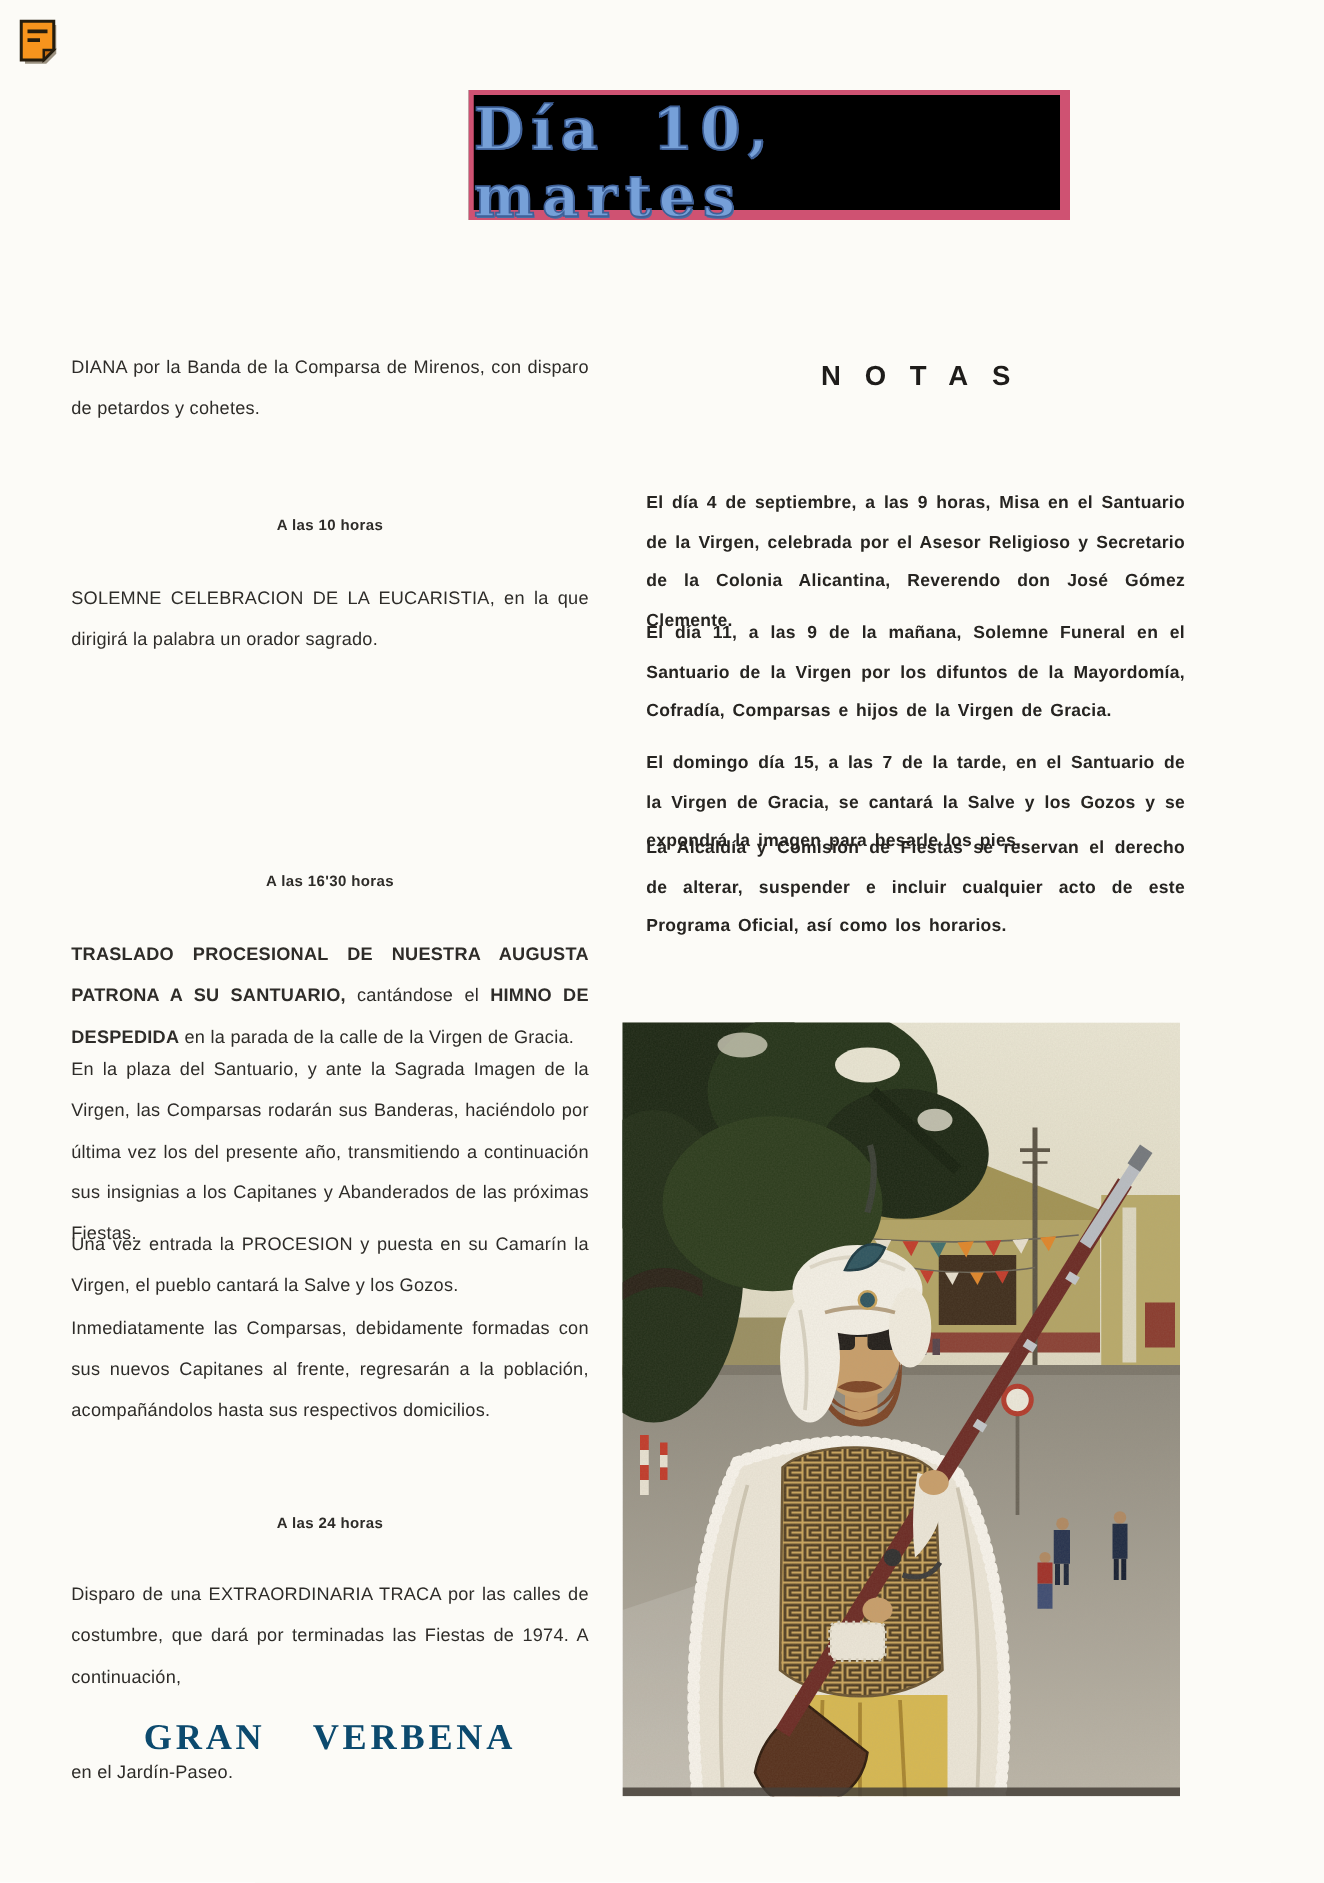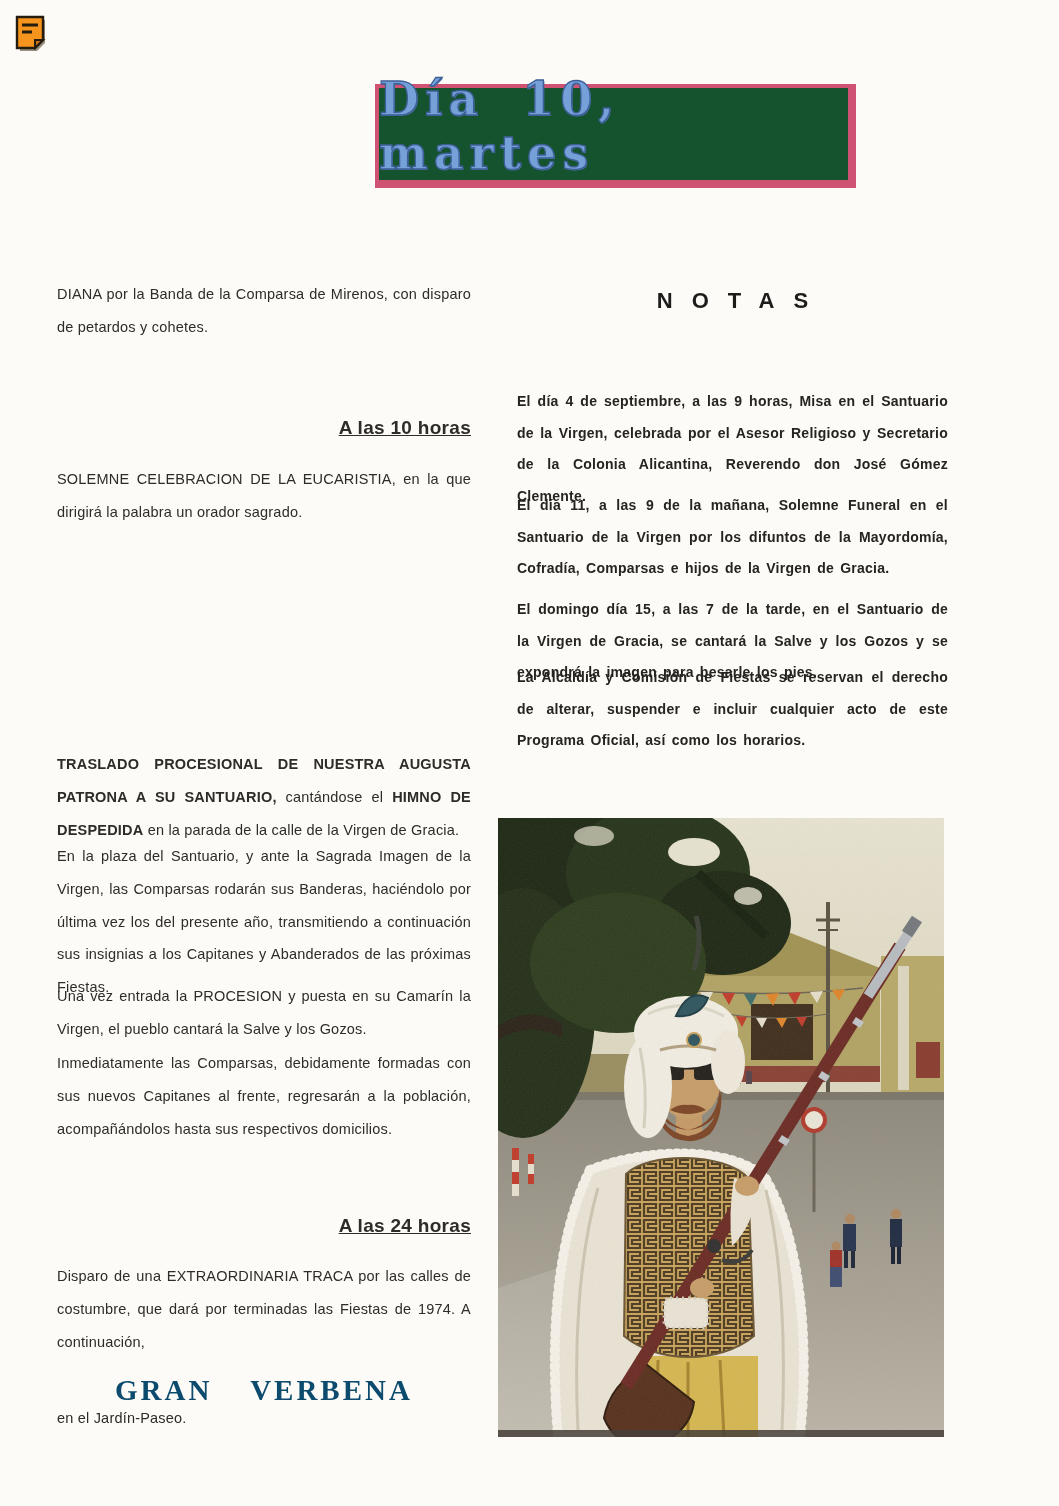--- a/index.html
+++ b/index.html
@@ -4,34 +4,34 @@
 <style>
   * { margin:0; padding:0; box-sizing:border-box; }
   html,body { background:#ffffff; }
   .page {
     position:relative; width:1059px; height:1506px;
     background:#fcfbf7; overflow:hidden;
     font-family:"Liberation Sans", sans-serif; color:#2e2c29;
   }
   .note-icon { position:absolute; left:12px; top:13px; width:38px; height:40px; cursor:pointer; }
   .title-box {
-    position:absolute; left:375px; top:84px; width:481px; height:104px;
-    background:#14532d;
+    position:absolute; left:375px; top:72px; width:481px; height:104px;
+    background:#000000;
     border:4px solid #cf5272; border-right-width:8px; border-bottom-width:8px;
-    display:flex; align-items:flex-end; justify-content:center;
+    display:flex; align-items:flex-start; justify-content:center;
   }
   .title-text {
     font-family:"DejaVu Serif", serif; font-weight:bold;
     font-size:46px; letter-spacing:6px; word-spacing:16px;
     color:#76a0d8; -webkit-text-stroke:1.3px #3e6098;
     text-shadow:1px 1px 0 #4a6ca3;
   }
   .blk { position:absolute; left:57px; width:414px; text-align:justify;
          font-size:14.5px; line-height:2.26; letter-spacing:.2px; }
-  .heading { font-weight:bold; font-size:19px; letter-spacing:.3px; text-align:right;text-decoration:underline; }
+  .heading { font-weight:bold; font-size:12px; letter-spacing:.3px; text-align:center; }
   .rblk { position:absolute; left:517px; width:431px; text-align:justify;
           font-weight:bold; font-size:14px; line-height:2.26; letter-spacing:.25px;
           word-spacing:2px; color:#262421; }
   .notas { text-align:center; font-size:22px; letter-spacing:19px; padding-left:19px;
            font-weight:bold; color:#1e1c1a; }
   .verbena { text-align:center; font-family:"Liberation Serif", serif; font-weight:bold;
              font-size:29px; letter-spacing:3px; word-spacing:28px; color:#0c4a6e; }
   .photo { position:absolute; left:498px; top:818px; width:446px; height:619px; }
   .photo svg { display:block; width:100%; height:100%; }
 </style>
@@ -56,20 +56,21 @@
     <span>DIANA por la Banda de la Comparsa de Mirenos, con disparo de petardos y cohetes.</span>
   </div>
 
   <div class="blk heading" style="top:407px">A las 10 horas</div>
 
   <div class="blk" style="top:463px">
     <span>SOLEMNE CELEBRACION DE LA EUCARISTIA, en la que dirigirá la palabra un orador sagrado.</span>
   </div>
 
 
+  <div class="blk heading" style="top:692px">A las 16'30 horas</div>
 
   <div class="blk" style="top:748px">
     <b>TRASLADO PROCESIONAL DE NUESTRA AUGUSTA PATRONA A SU SANTUARIO,</b><span> cantándose el </span><b>HIMNO DE DESPEDIDA</b><span> en la parada de la calle de la Virgen de Gracia.</span>
   </div>
 
   <div class="blk" style="top:840px">
     <span>En la plaza del Santuario, y ante la Sagrada Imagen de la Virgen, las Comparsas rodarán sus Banderas, haciéndolo por última vez los del presente año, transmitiendo a continuación sus insignias a los Capitanes y Abanderados de las próximas Fiestas.</span>
   </div>
 
   <div class="blk" style="top:980px">

